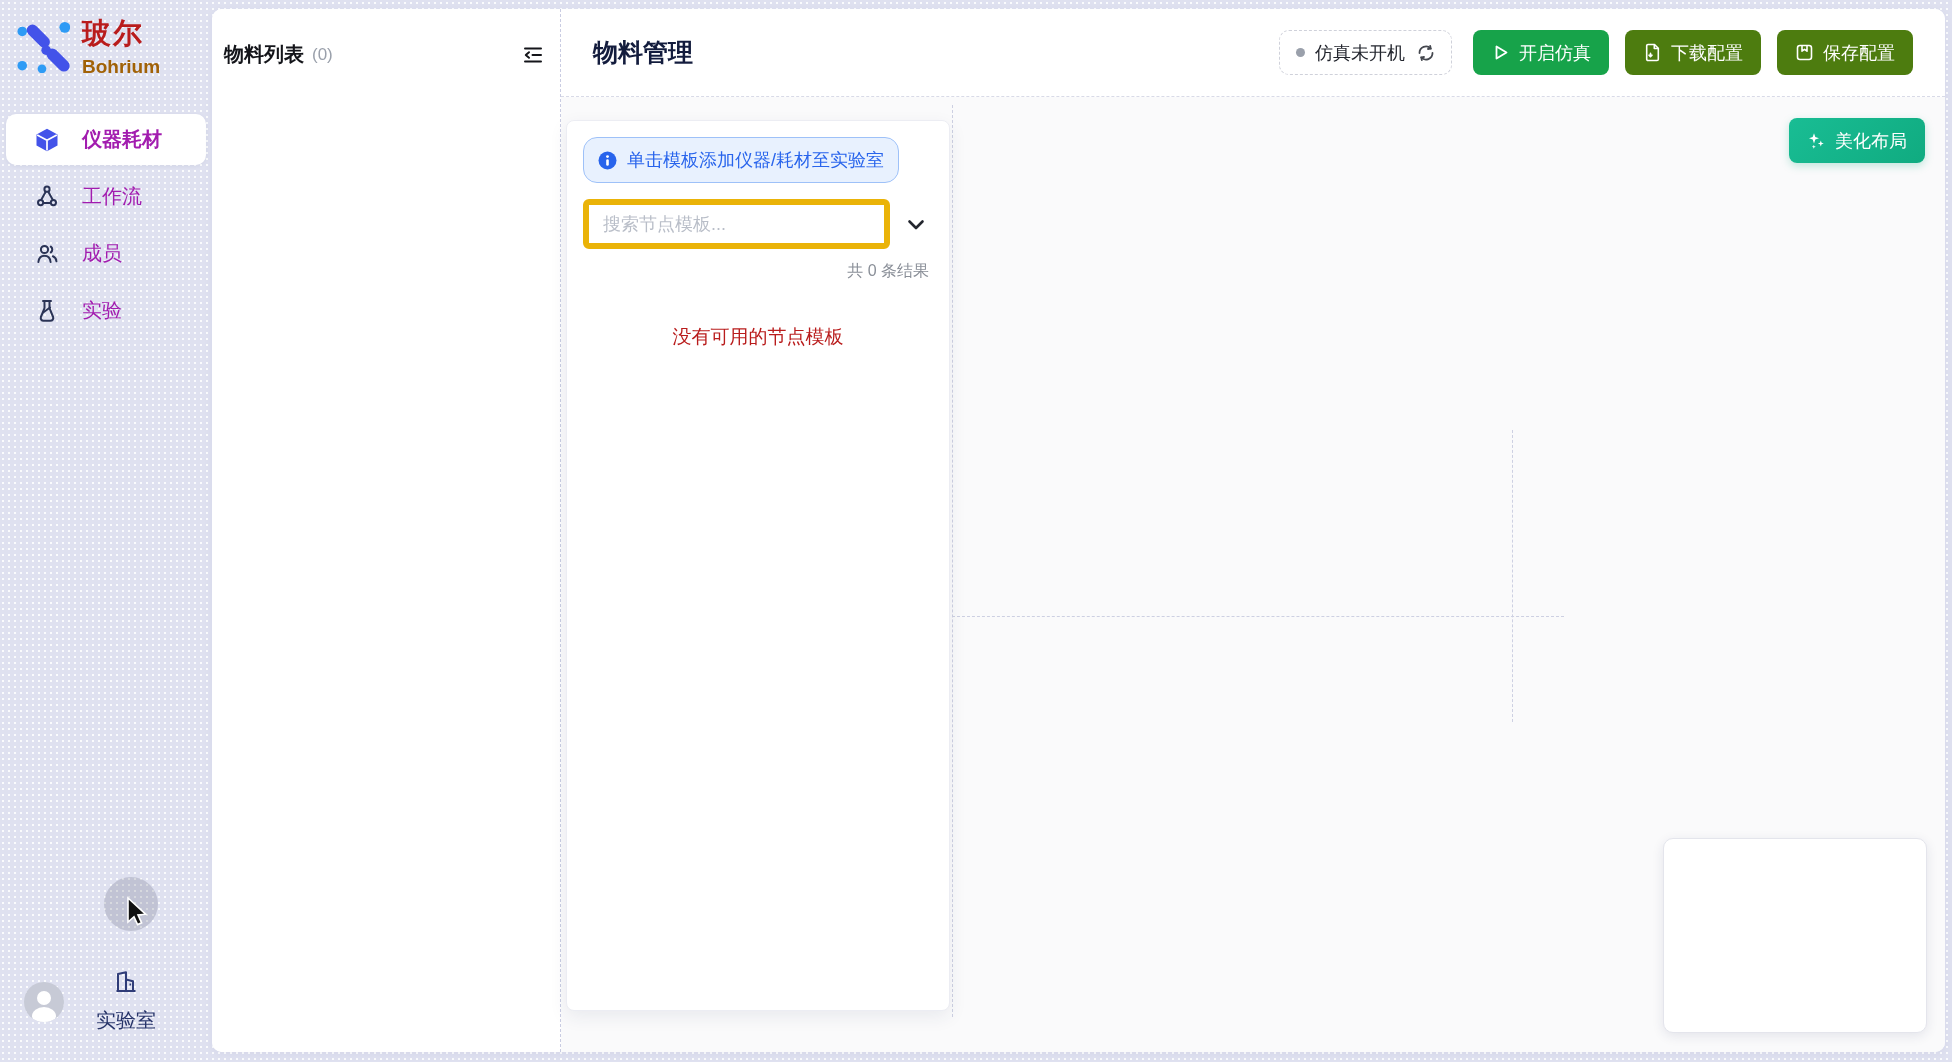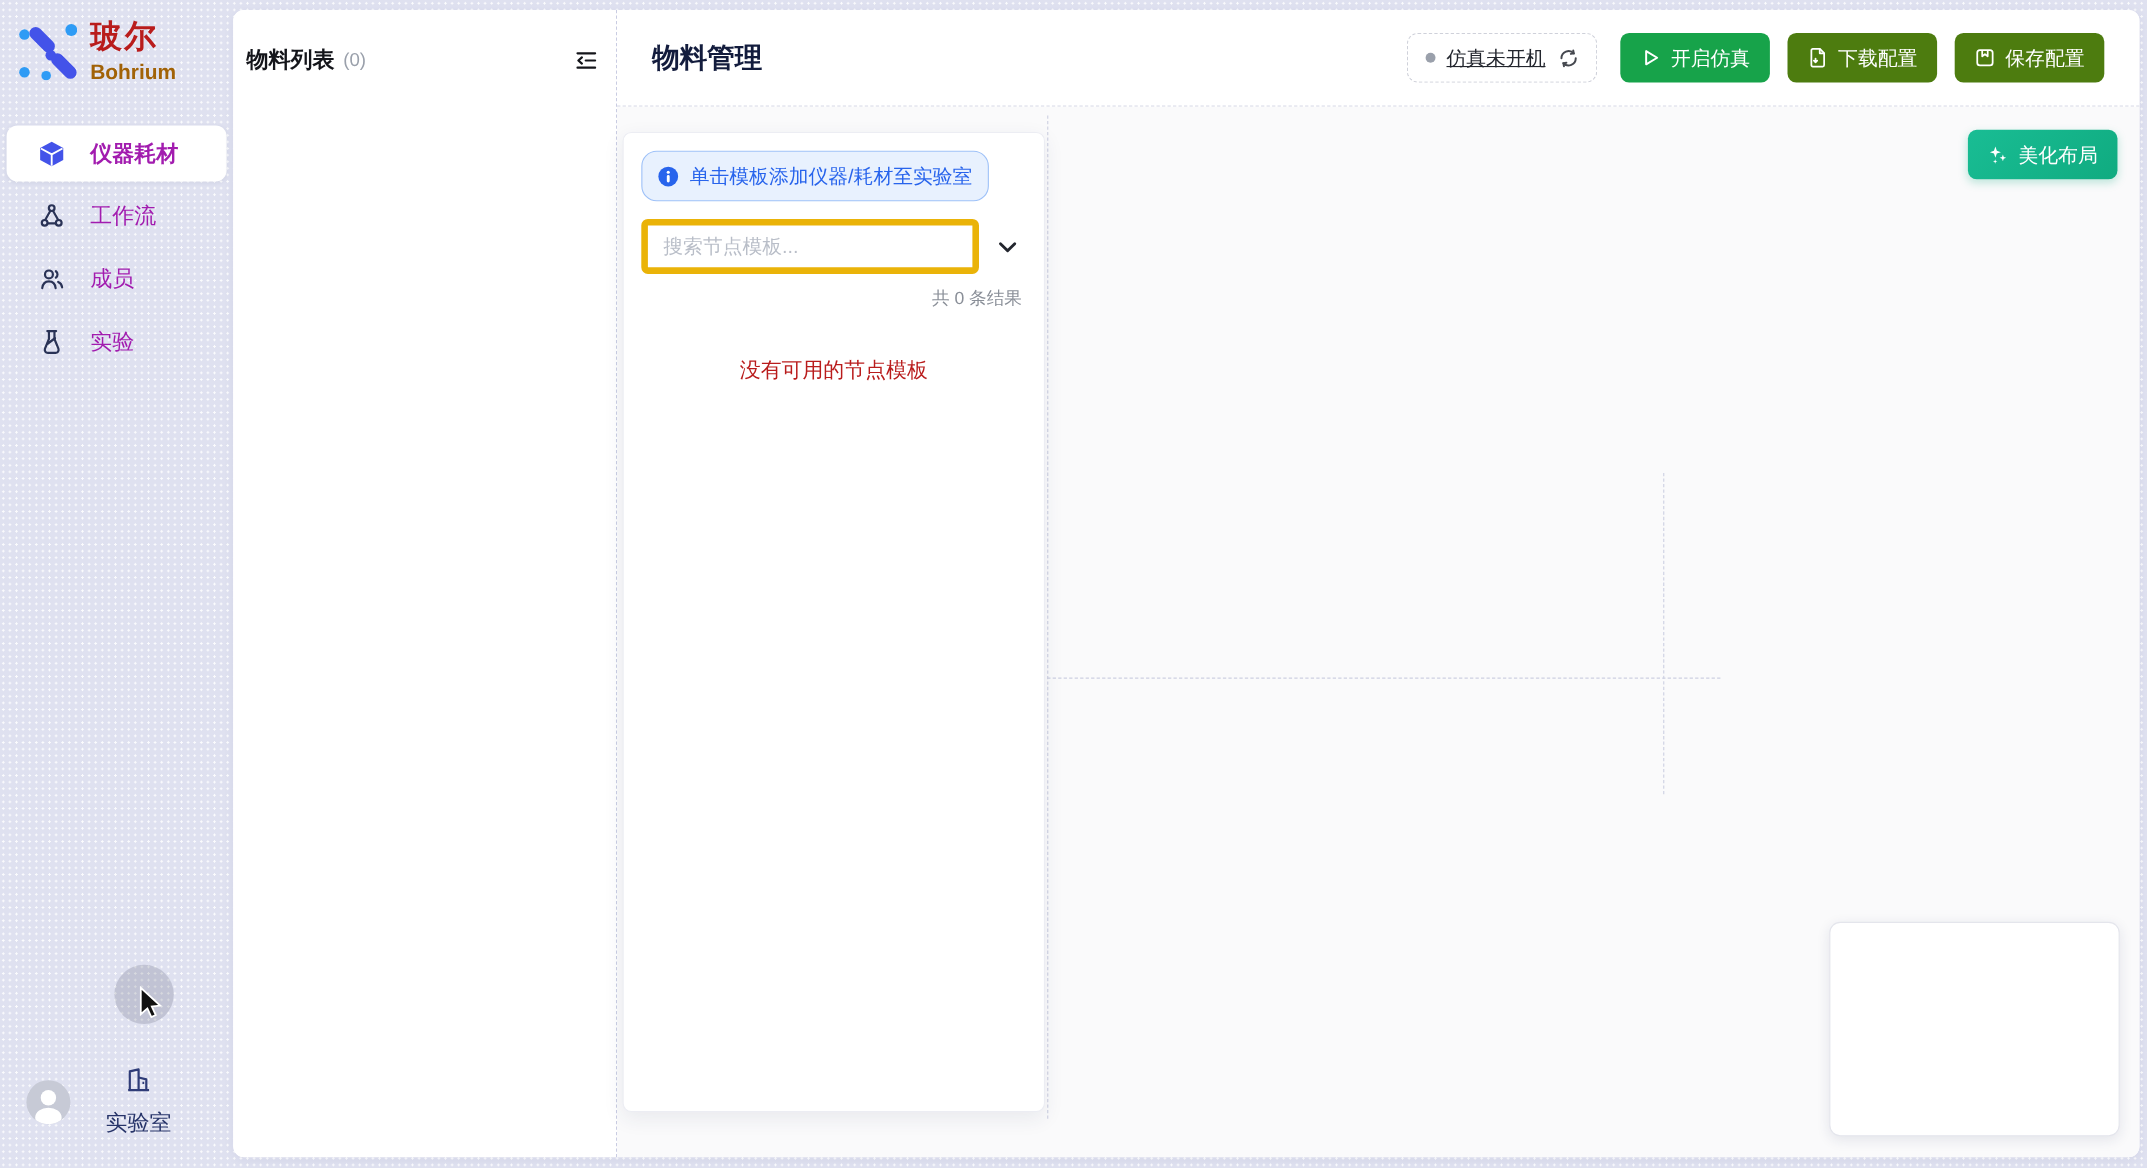--- a/index.html
+++ b/index.html
@@ -69,21 +69,21 @@
     border-bottom:1px dashed #d8dae7; background:#fff;
     display:flex; align-items:center; padding:0 32px;
   }
   .page-title { font-size:25px; font-weight:bold; color:#131c3d; }
   .header-actions { margin-left:auto; display:flex; align-items:center; gap:16px; }
   .status-pill {
     display:flex; align-items:center; gap:10px; height:45px; padding:0 16px;
     border:1px dashed #cfd1da; border-radius:10px; background:#fff; cursor:pointer;
   }
   .status-dot { width:9px; height:9px; border-radius:50%; background:#9aa0ab; }
-  .status-text { font-size:18px; color:#23262e;text-decoration:underline; }
+  .status-text { font-size:18px; color:#23262e; }
   .refresh-icon { width:18px; height:18px; color:#45484f; margin-left:2px; }
   .btn {
     display:flex; align-items:center; gap:9px; height:45px; padding:0 18px;
     border:none; border-radius:8px; color:#fff; font-size:18px; cursor:pointer;
     font-family:inherit;
   }
   .btn .btn-icon { width:19px; height:19px; color:#fff; }
   .btn-green { background:#17a34a; margin-left:5px; }
   .btn-blue  { background:#4d7c0f; }
 

